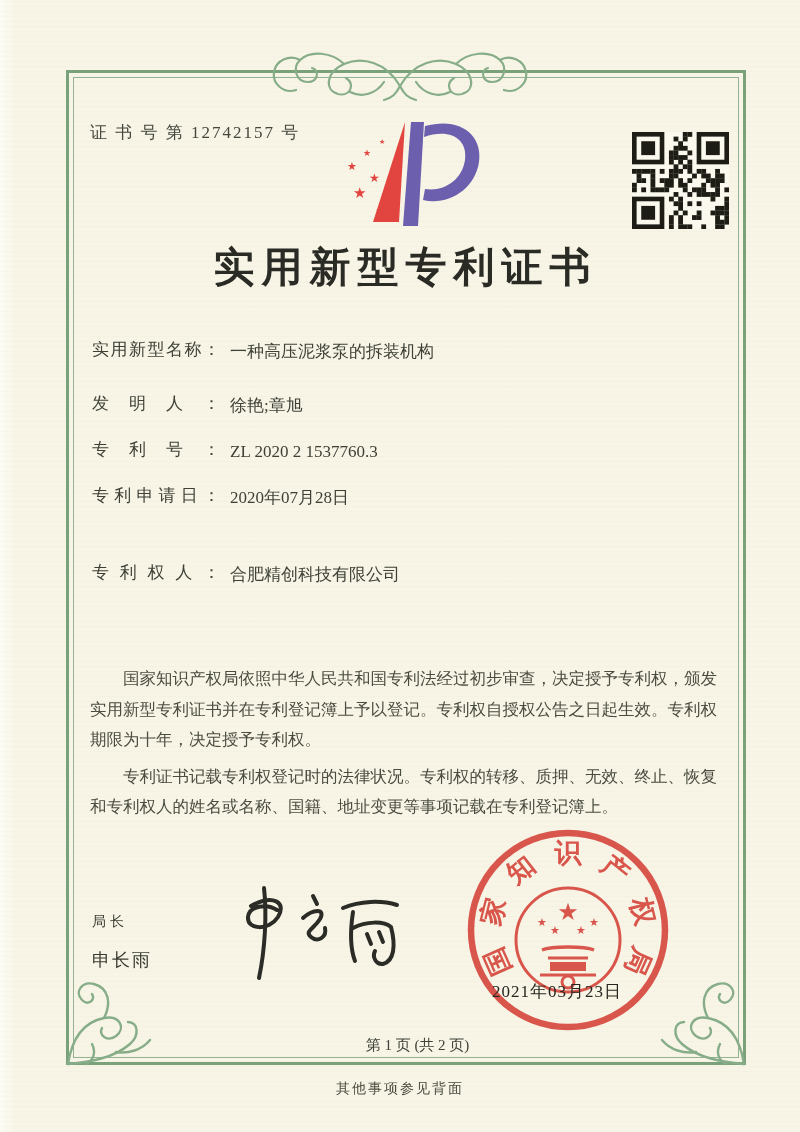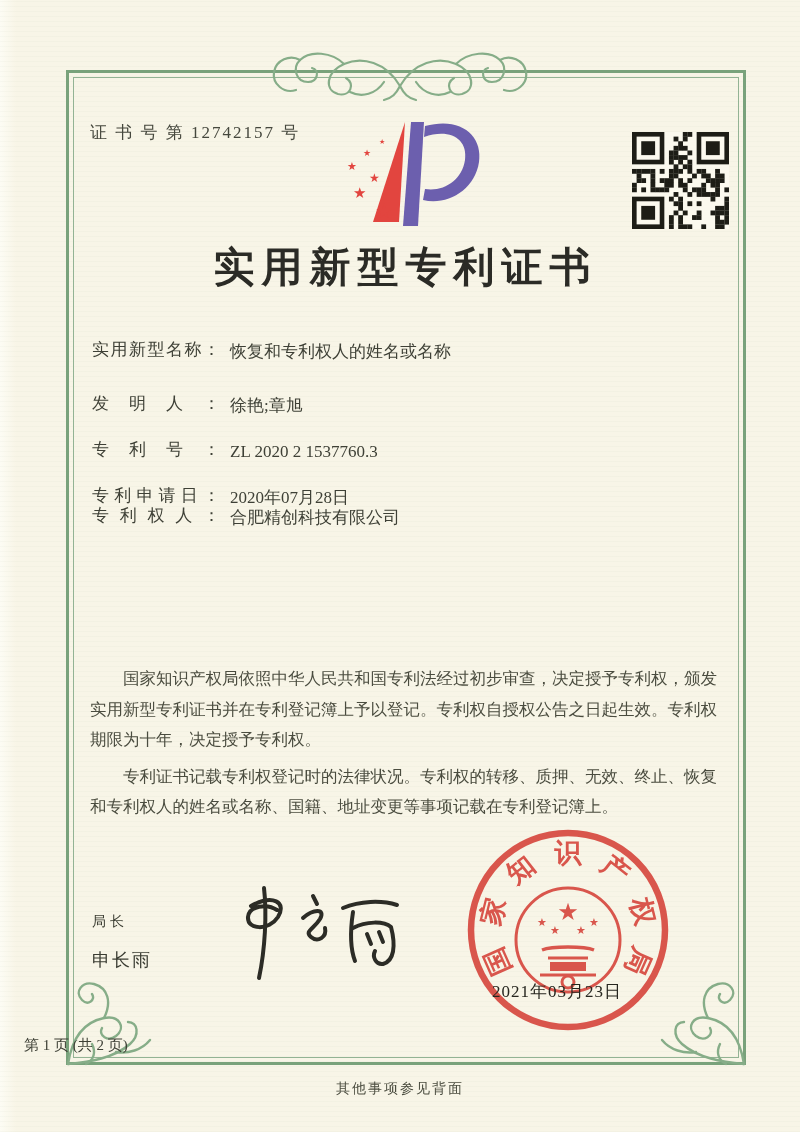--- a/index.html
+++ b/index.html
@@ -29,21 +29,21 @@
              vertical-align:top; }
   .f-value { display:inline-block; margin-left:10px; max-width:480px; vertical-align:top;
              line-height:1.65; }
   .grant-pair2 { position:absolute; left:302px; top:0; white-space:nowrap; }
   .paras { left:90px; top:664px; width:634px; font-size:16.5px; line-height:1.85; color:#4a4c3f; }
   .paras p { text-indent:2em; margin-bottom:6px; }
   .signer-title { left:92px; top:913px; font-size:14px; color:#3a3c32; letter-spacing:4px; }
   .signer-name { left:92px; top:948px; font-size:18px; color:#3a3c32; letter-spacing:2px; }
   .seal-wrap { left:462px; top:824px; width:212px; height:212px; opacity:0.9; }
   .seal-date { left:492px; top:980px; font-size:17px; color:#26261f; letter-spacing:1px; z-index:5; }
-  .page-no { left:0; right:0; top:1036px; text-align:left; font-size:15px; color:#3e4036;padding-left:24px; }
+  .page-no { left:11px; right:0; top:1036px; text-align:center; font-size:15px; color:#3e4036;padding-left:24px; }
   .back-note { left:0; right:0; top:1080px; text-align:center; font-size:14px;
                color:#4a4c3f; letter-spacing:2px; }
   svg { display:block; }
 </style>
 </head>
 <body>
 
 <div class="page">
   <div class="texture"></div>
 
@@ -212,32 +212,32 @@
       <rect x="69.28571428571428" y="4.619047619047619" width="23.095238095238095" height="23.095238095238095" fill="#fbf9ee"></rect>
       <rect x="73.9047619047619" y="9.238095238095237" width="13.857142857142856" height="13.857142857142856" fill="#1d1d16"></rect>
       <rect x="0" y="64.66666666666666" width="32.33333333333333" height="32.33333333333333" fill="#1d1d16"></rect>
       <rect x="4.619047619047619" y="69.28571428571428" width="23.095238095238095" height="23.095238095238095" fill="#fbf9ee"></rect>
       <rect x="9.238095238095237" y="73.9047619047619" width="13.857142857142856" height="13.857142857142856" fill="#1d1d16"></rect>
     </svg>
 
   <div class="abs title">实用新型专利证书</div>
 
   <div class="abs f-row" style="top:338px">
-    <span class="f-label">实用新型名称：</span><span class="f-value">恢复和专利权人的姓名或名称</span>
+    <span class="f-label">实用新型名称：</span><span class="f-value">一种高压泥浆泵的拆装机构</span>
   </div>
   <div class="abs f-row" style="top:392px">
     <span class="f-label">发明人：</span><span class="f-value">徐艳;章旭</span>
   </div>
   <div class="abs f-row" style="top:438px">
     <span class="f-label">专利号：</span><span class="f-value">ZL 2020 2 1537760.3</span>
   </div>
   <div class="abs f-row" style="top:484px">
     <span class="f-label">专利申请日：</span><span class="f-value">2020年07月28日</span>
   </div>
-  <div class="abs f-row" style="top:504px">
+  <div class="abs f-row" style="top:561px">
     <span class="f-label">专利权人：</span><span class="f-value">合肥精创科技有限公司</span>
   </div>
 
 
   <div class="abs paras">
     <p>国家知识产权局依照中华人民共和国专利法经过初步审查，决定授予专利权，颁发实用新型专利证书并在专利登记簿上予以登记。专利权自授权公告之日起生效。专利权期限为十年，决定授予专利权。</p>
     <p>专利证书记载专利权登记时的法律状况。专利权的转移、质押、无效、终止、恢复和专利权人的姓名或名称、国籍、地址变更等事项记载在专利登记簿上。</p>
   </div>
 
   <div class="abs signer-title">局长</div>

